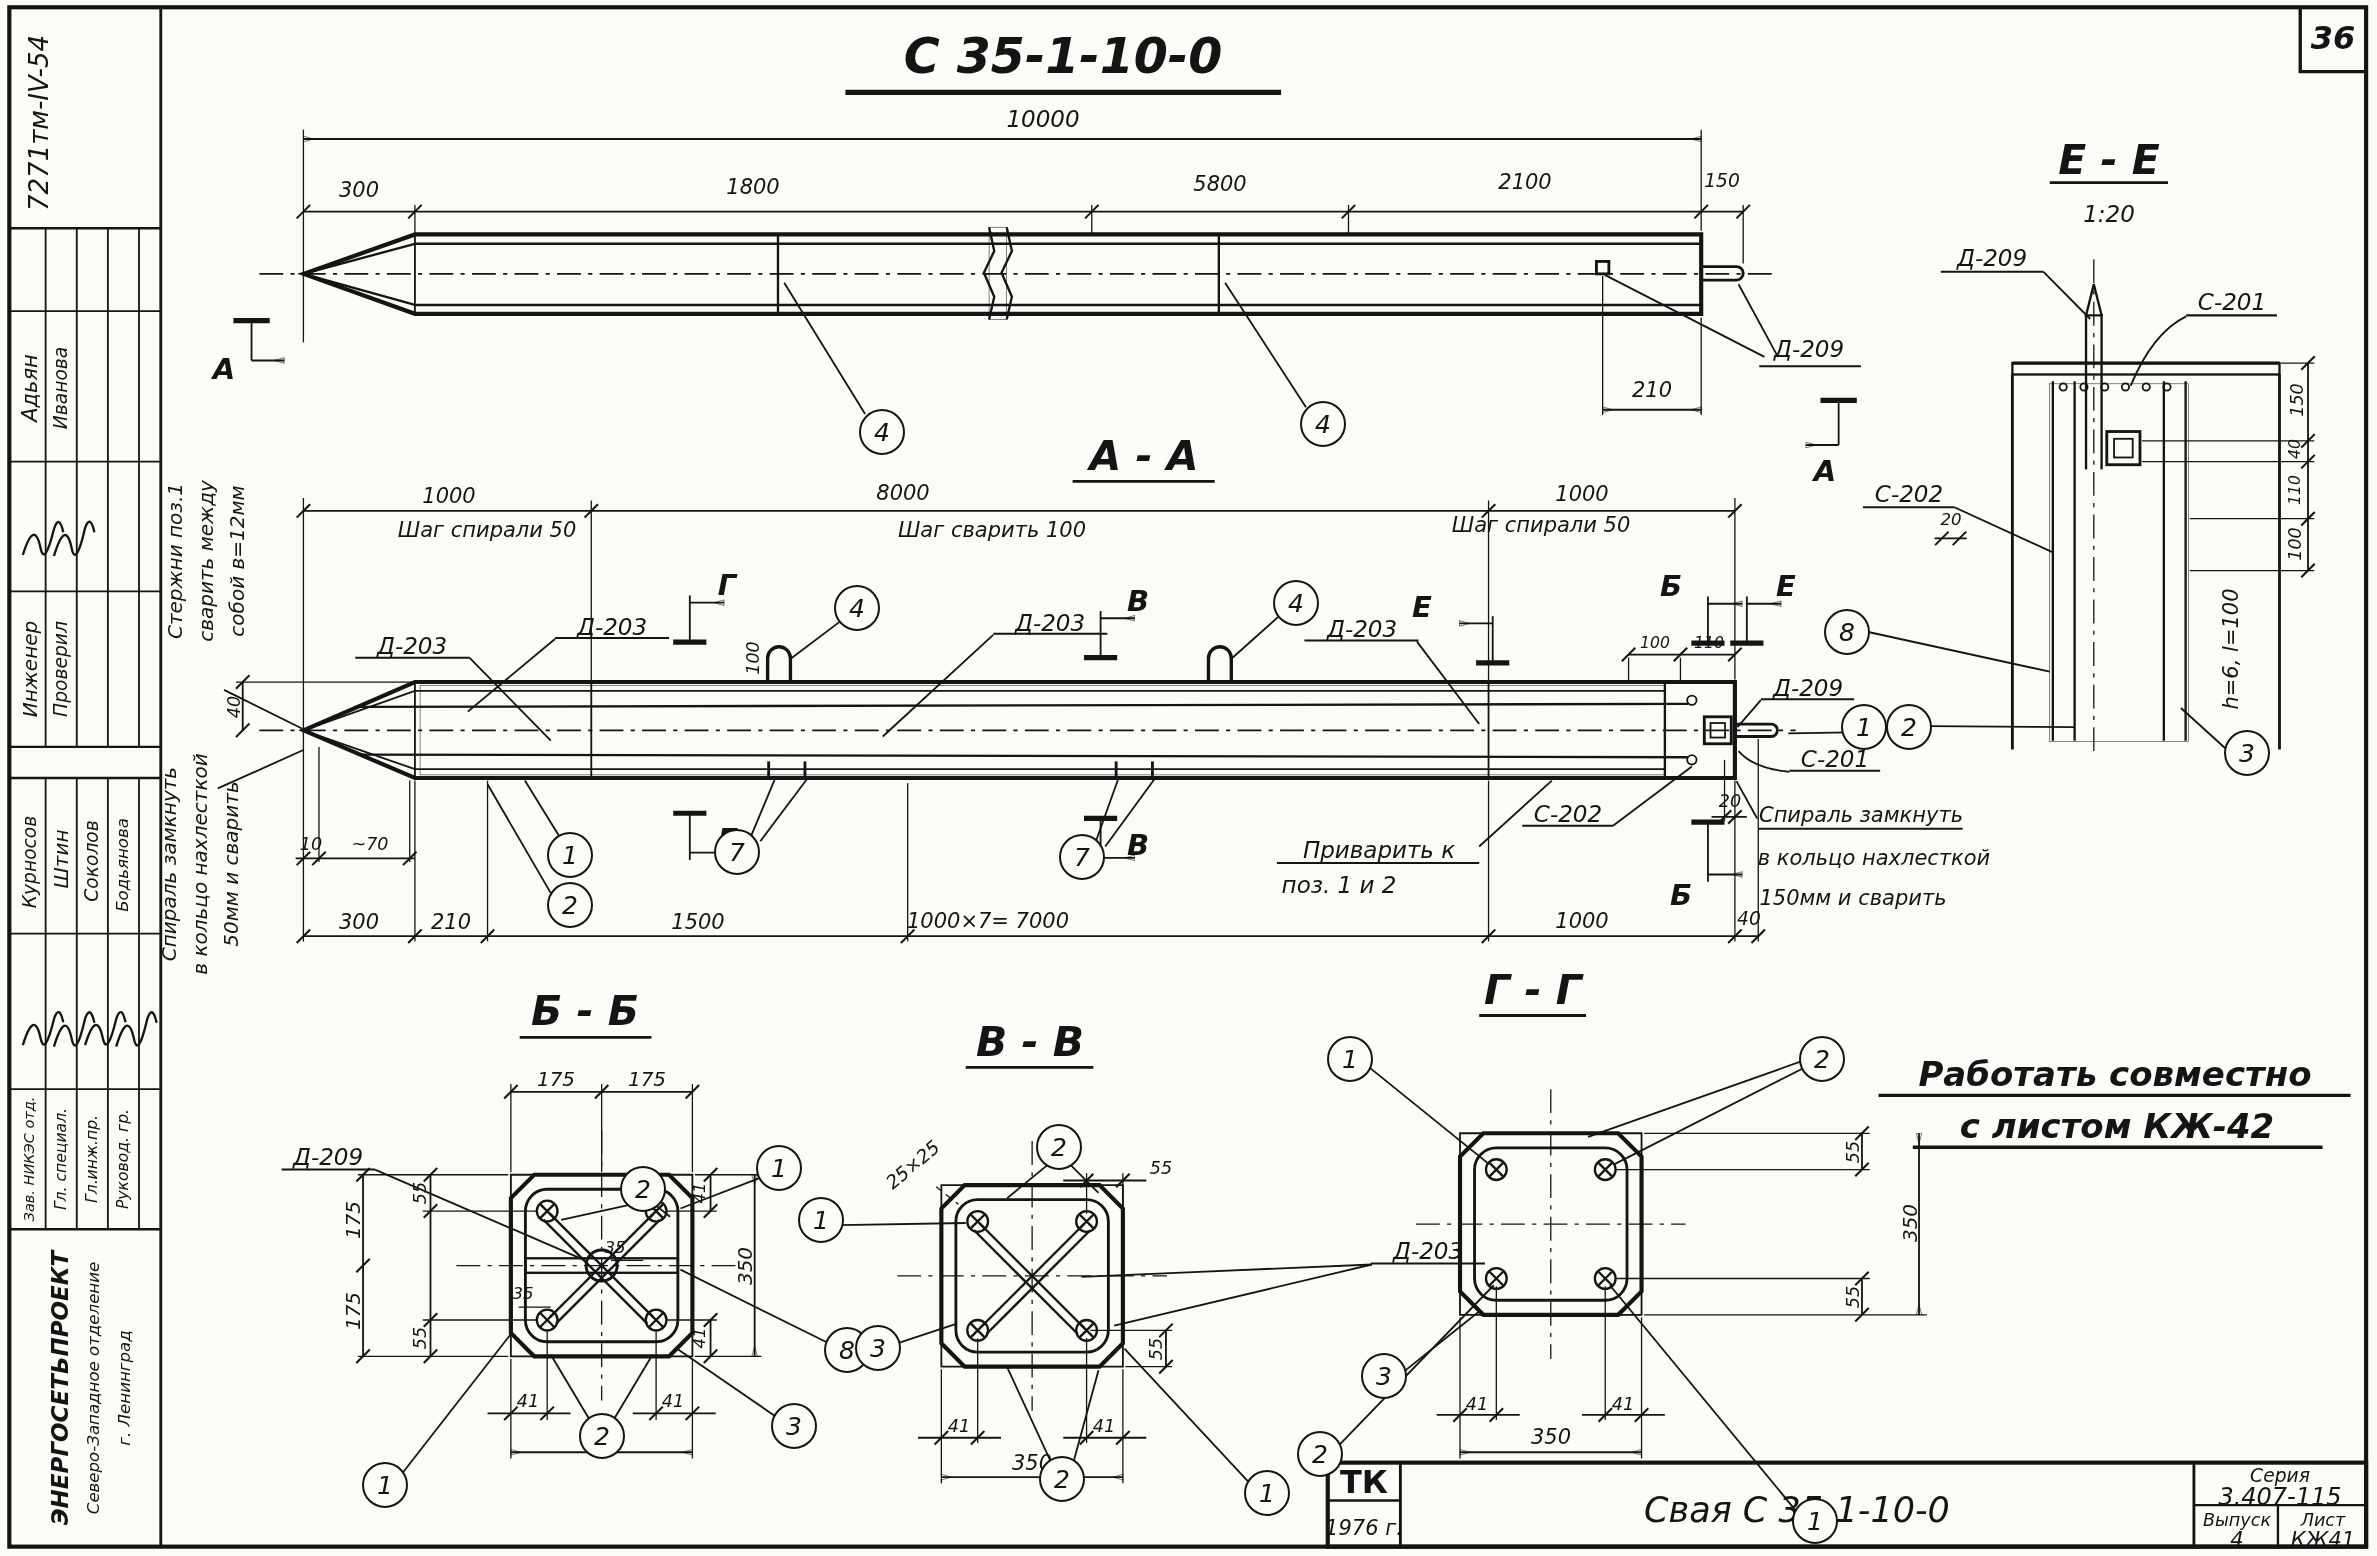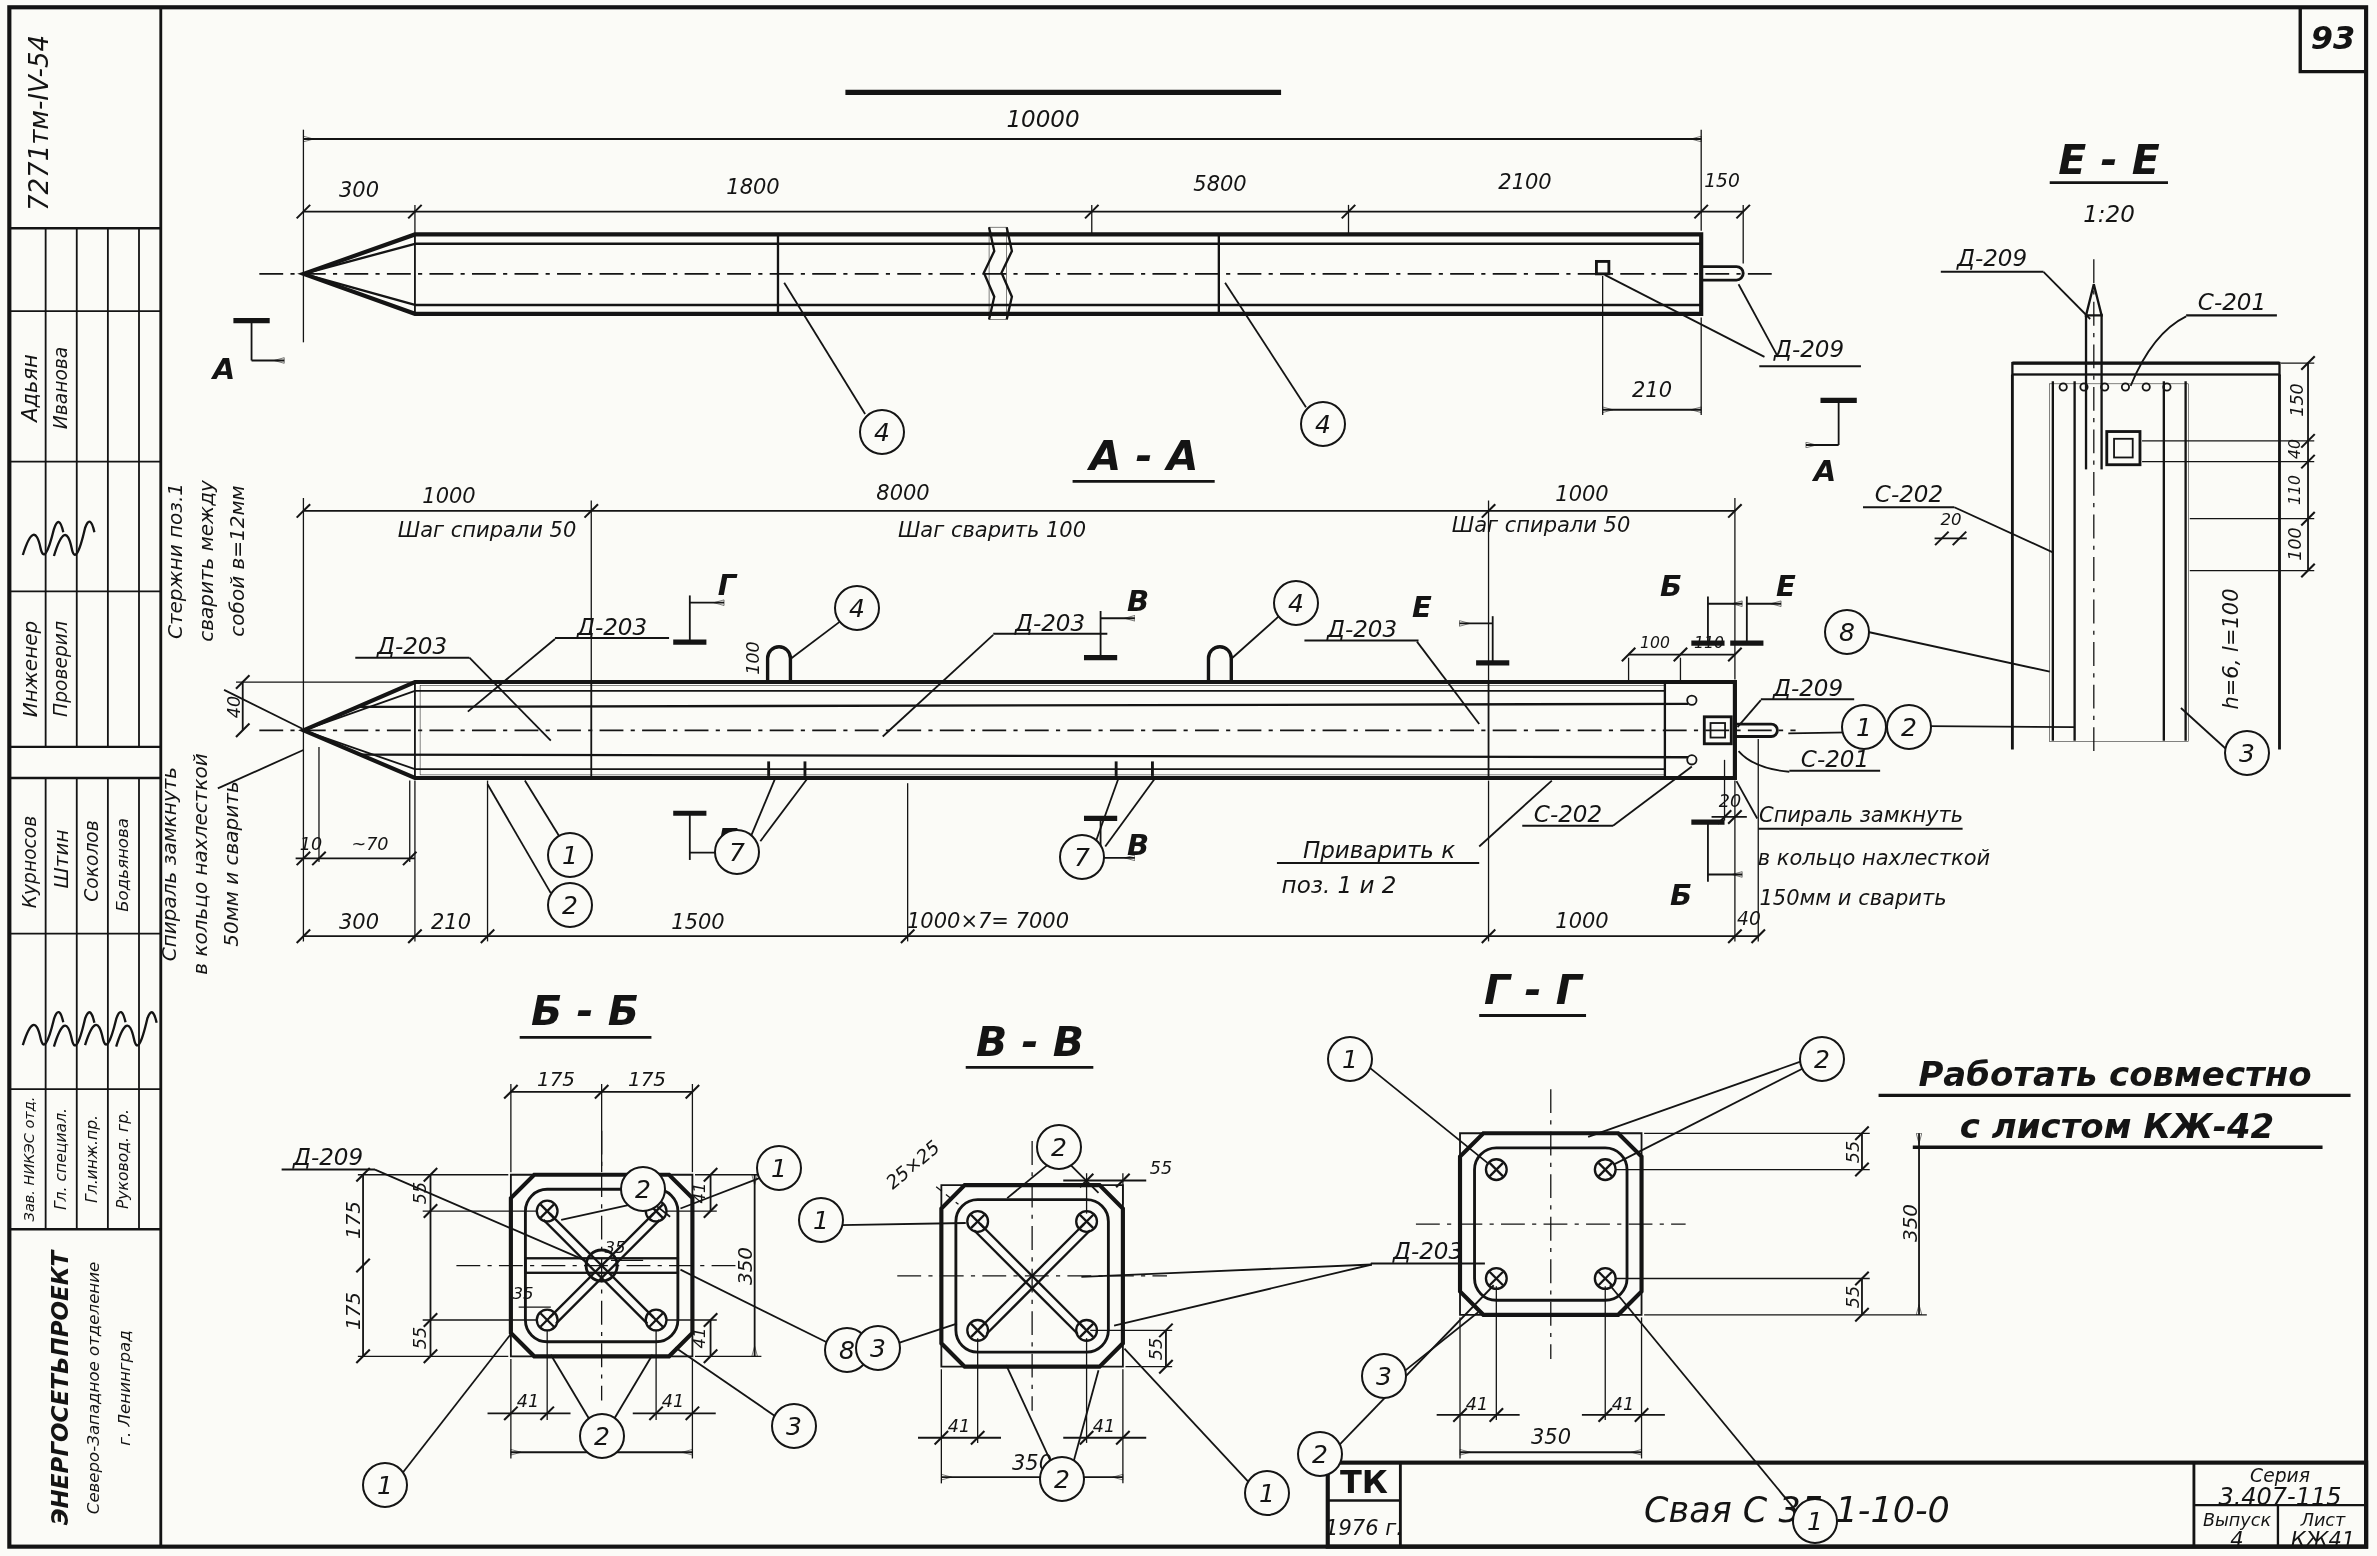--- a/index.html
+++ b/index.html
@@ -542,39 +542,40 @@
   <g>
     <rect x="2560" y="2820" width="2002" height="162" class="w7"></rect>
     <line x1="2700" y1="2820" x2="2700" y2="2982" class="w5"></line>
     <line x1="2560" y1="2893" x2="2700" y2="2893" class="w4"></line>
     <line x1="4230" y1="2820" x2="4230" y2="2982" class="w5"></line>
     <line x1="4230" y1="2902" x2="4562" y2="2902" class="w4"></line>
     <line x1="4392" y1="2902" x2="4392" y2="2982" class="w4"></line>
   </g>
 </svg>
 
-<div class="t s62 b" style="left:2333px;top:39px">93</div>
+<div class="t s62 b" style="left:2333px;top:39px">36</div>
 <div class="t s50 rot" style="left:40px;top:123px">7271тм-IV-54</div>
 
 <div class="t s40 rot" style="left:30px;top:388px">Адьян</div>
 <div class="t s36 rot" style="left:61px;top:388px">Иванова</div>
 <div class="t s38 rot" style="left:30px;top:669px">Инженер</div>
 <div class="t s36 rot" style="left:61px;top:669px">Проверил</div>
 <div class="t s36 rot" style="left:30px;top:862px">Курносов</div>
 <div class="t s38 rot" style="left:61px;top:859px">Штин</div>
 <div class="t s36 rot" style="left:92px;top:861px">Соколов</div>
 <div class="t s32 rot" style="left:123px;top:865px">Бодьянова</div>
 <div class="t s28 rot" style="left:30px;top:1159px">Зав. НИКЭС отд.</div>
 <div class="t s30 rot" style="left:61px;top:1159px">Гл. специал.</div>
 <div class="t s30 rot" style="left:92px;top:1159px">Гл.инж.пр.</div>
 <div class="t s30 rot" style="left:123px;top:1159px">Руковод. гр.</div>
 <div class="t s44 b rot" style="left:60px;top:1388px">ЭНЕРГОСЕТЬПРОЕКТ</div>
 <div class="t s32 rot" style="left:94px;top:1388px">Северо-Западное отделение</div>
 <div class="t s32 rot" style="left:125px;top:1388px">г. Ленинград</div>
 
+<div class="t s95 b" style="left:1063px;top:57px">С 35-1-10-0</div>
 
 <div class="t s44" style="left:1043px;top:119px">10000</div>
 <div class="t s40" style="left:359px;top:190px">300</div>
 <div class="t s40" style="left:753px;top:187px">1800</div>
 <div class="t s40" style="left:1220px;top:184px">5800</div>
 <div class="t s40" style="left:1525px;top:182px">2100</div>
 <div class="t s36" style="left:1722px;top:181px">150</div>
 <div class="t s40" style="left:1652px;top:390px">210</div>
 <div class="t s44" style="left:1809px;top:349px">Д-209</div>
 <div class="t s56 b" style="left:224px;top:369px">А</div>

